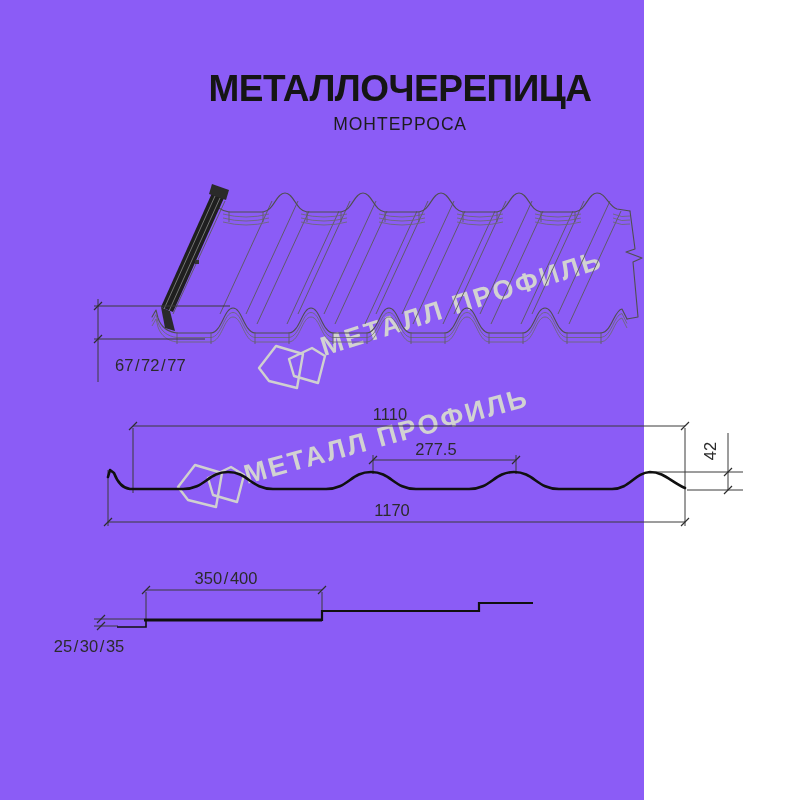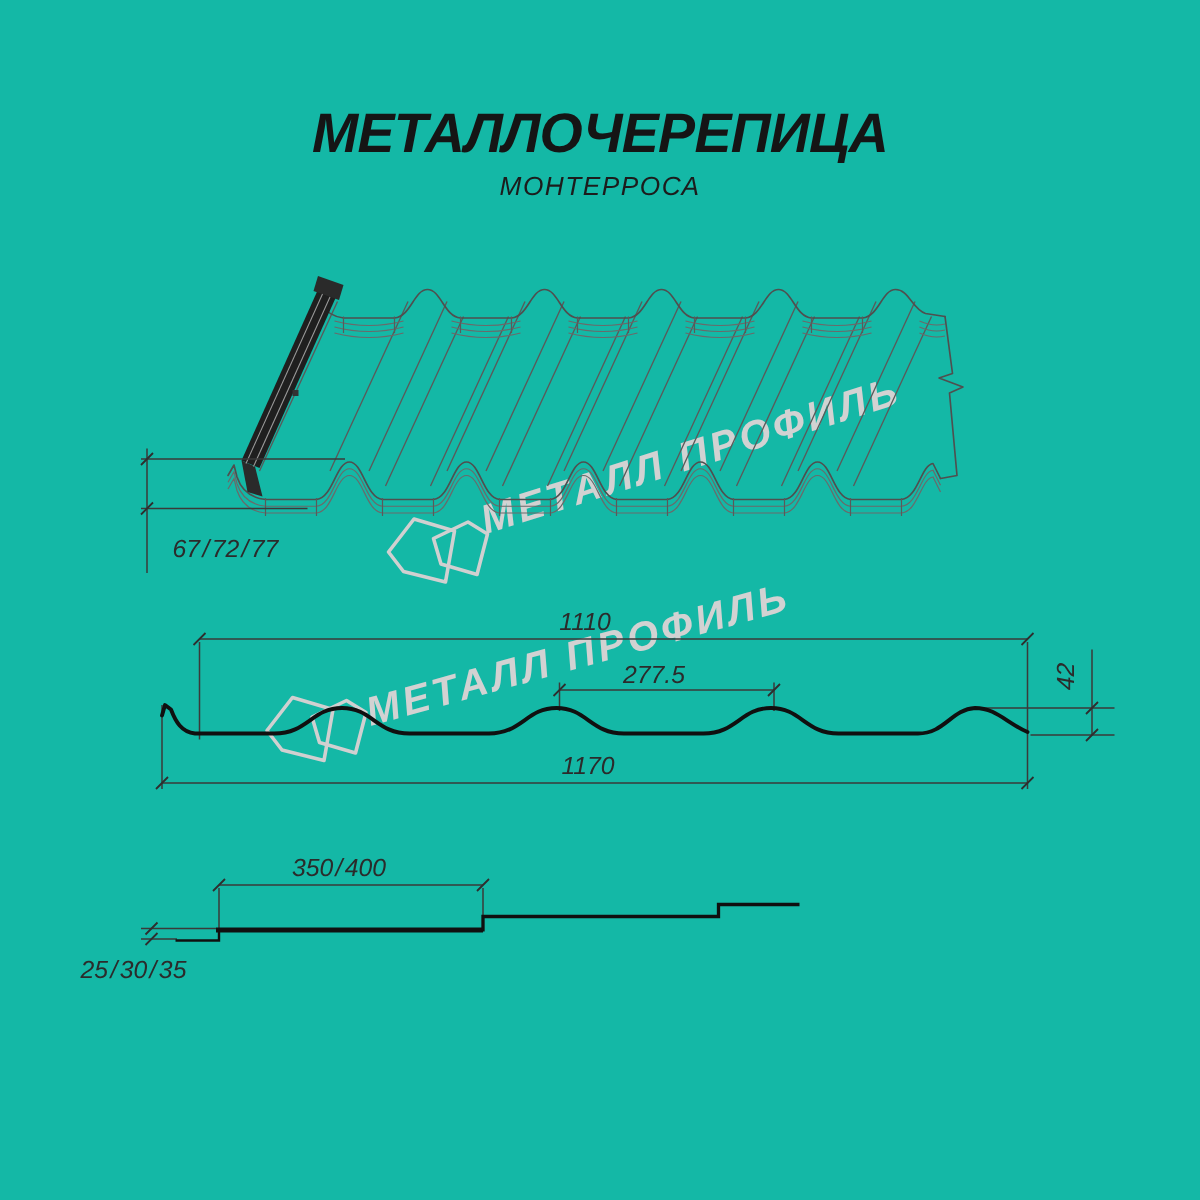--- a/index.html
+++ b/index.html
@@ -1,17 +1,17 @@
 <!DOCTYPE html>
 <html><head>
 <meta charset="utf-8">
 <style>
   html,body{margin:0;padding:0;background:#ffffff;}
   body{width:800px;height:800px;overflow:hidden;font-family:"Liberation Sans",sans-serif;}
-  #stage{position:relative;width:800px;height:800px;background:#14b8a6;font-style:italic;}
+  #stage{position:relative;width:644px;height:800px;background:#8b5cf6;}
   svg{position:absolute;left:0;top:0;}
   .hdr-title{font-weight:bold;font-size:37px;letter-spacing:-0.5px;fill:#151515;}
   .hdr-sub{font-size:17.5px;letter-spacing:1px;fill:#1c1c1c;}
   .dim-label{font-size:16.5px;fill:#2b2b2b;word-spacing:-3px;}
   .wm-text{font-size:27px;font-weight:bold;letter-spacing:2.5px;fill:#d2d2d2;}
   .wm-logo{fill:none;stroke:#d0d0d0;stroke-width:2.4;stroke-linejoin:round;}
   .wire{fill:none;stroke:#4f4f4f;stroke-width:1.1;stroke-linejoin:round;stroke-linecap:round;}
   .wire-echo{fill:none;stroke:#6a6a6a;stroke-width:0.8;}
   .wire-diag{fill:none;stroke:#5a5a5a;stroke-width:0.9;}
   .wire-tick{fill:none;stroke:#5a5a5a;stroke-width:0.8;}

